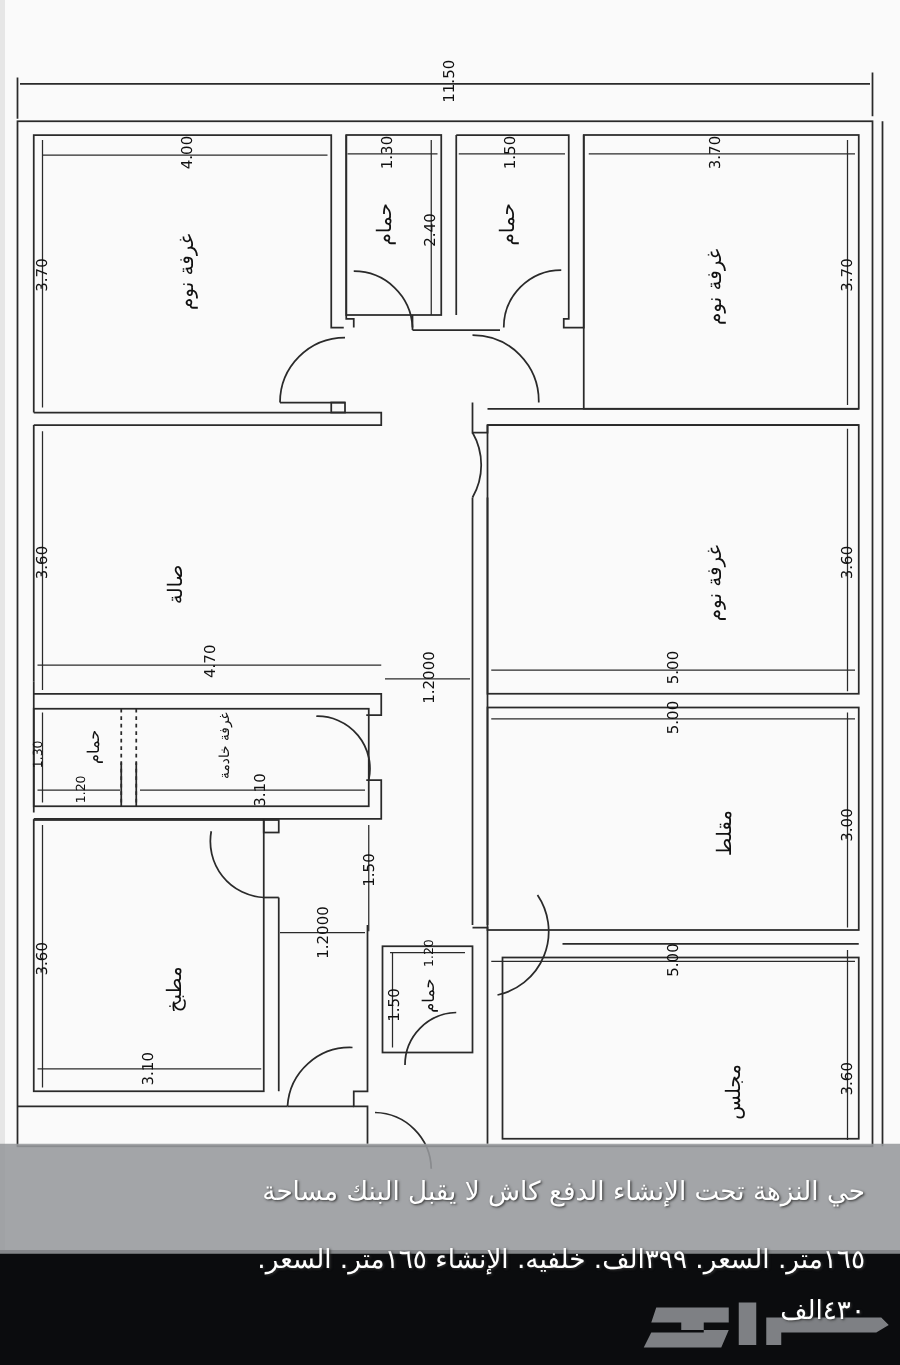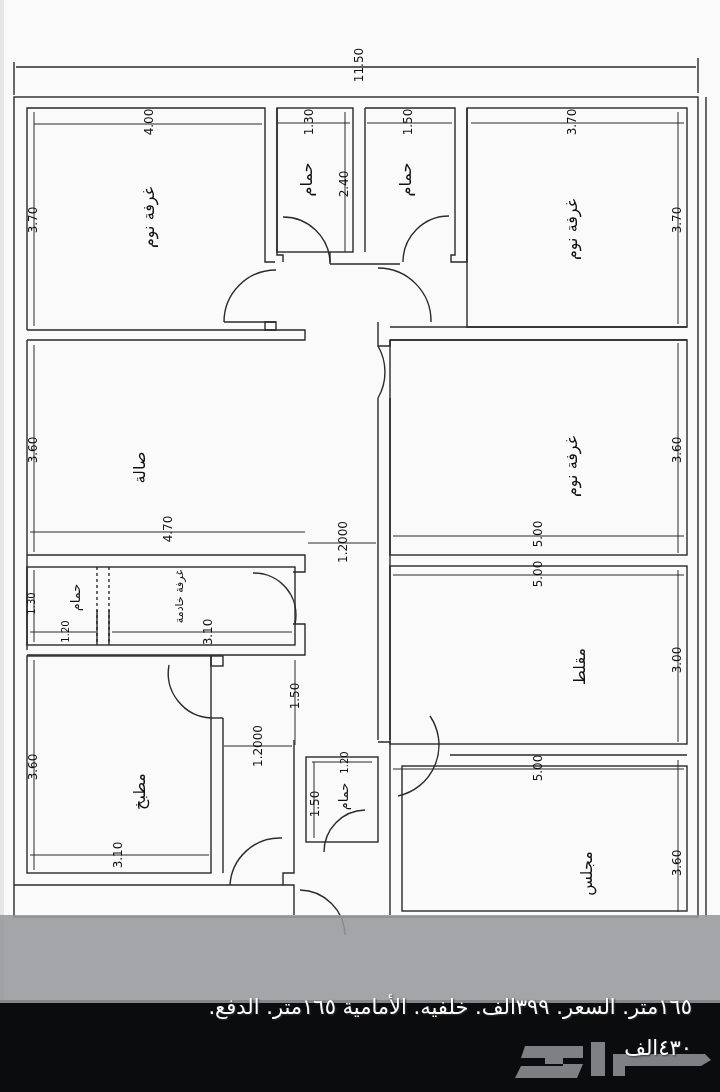--- a/index.html
+++ b/index.html
@@ -159,21 +159,22 @@
   <span class="lbl room" style="left:541px;top:457px;">غرفة نوم</span>
   <span class="lbl room small" style="left:153px;top:590px;">غرفة خادمة</span>
   <span class="lbl room small" style="left:62px;top:590px;font-size:13px;">حمام</span>
   <span class="lbl room" style="left:561px;top:657px;">مقلط</span>
   <span class="lbl room" style="left:121px;top:782px;">مطبخ</span>
   <span class="lbl room small" style="left:330px;top:789px;font-size:13px;">حمام</span>
   <span class="lbl room" style="left:564px;top:864px;">مجلس</span>
 </div>
 
 <div class="caption">
-  <span class="caption-line" style="top:80px;">١٦٥متر. السعر. ٣٩٩الف.  خلفيه.  الأمامية ١٦٥متر. الدفع.</span>
+  <span class="caption-line" style="top:26px;">حي النزهة تحت الإنشاء الدفع كاش  لا يقبل البنك  مساحة</span>
+  <span class="caption-line" style="top:80px;">١٦٥متر. السعر. ٣٩٩الف.  خلفيه.  الإنشاء ١٦٥متر. السعر.</span>
 </div>
 
 <svg class="logo" viewBox="0 0 210 42">
   <g fill="#7e8084">
     <path d="M20,6 L78,6 L78,18 L40,18 L40,24 L78,24 L72,38 L10,38 L16,26 L58,26 L58,18 L16,18 Z"></path>
     <rect x="86" y="2" width="14" height="34"></rect>
     <path d="M108,14 L200,14 L206,20 L196,26 L120,26 L120,36 L108,36 Z"></path>
   </g>
 </svg>
 <span class="price-tail">٤٣٠الف</span>

